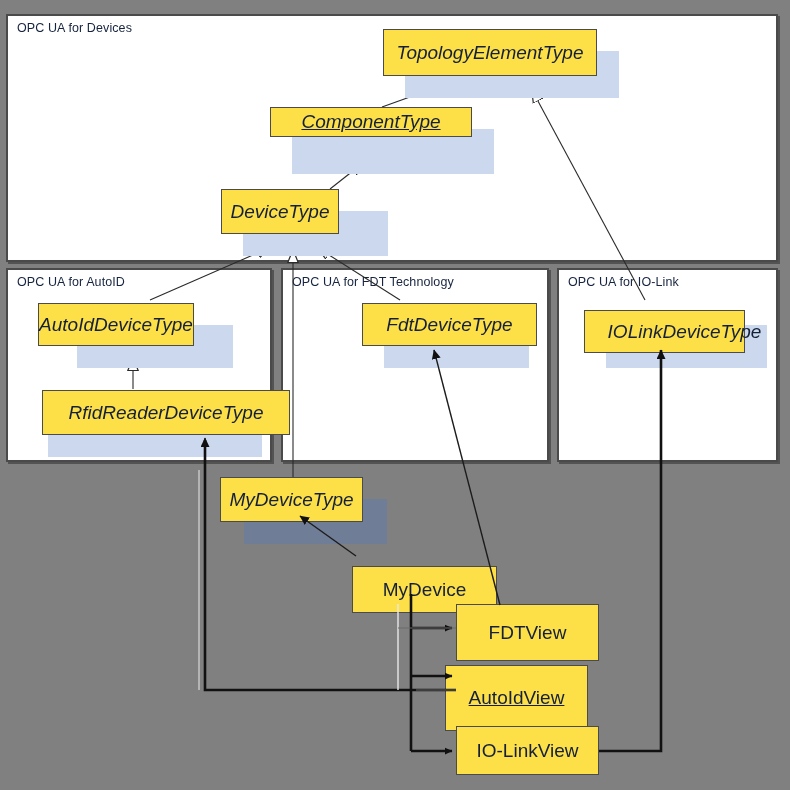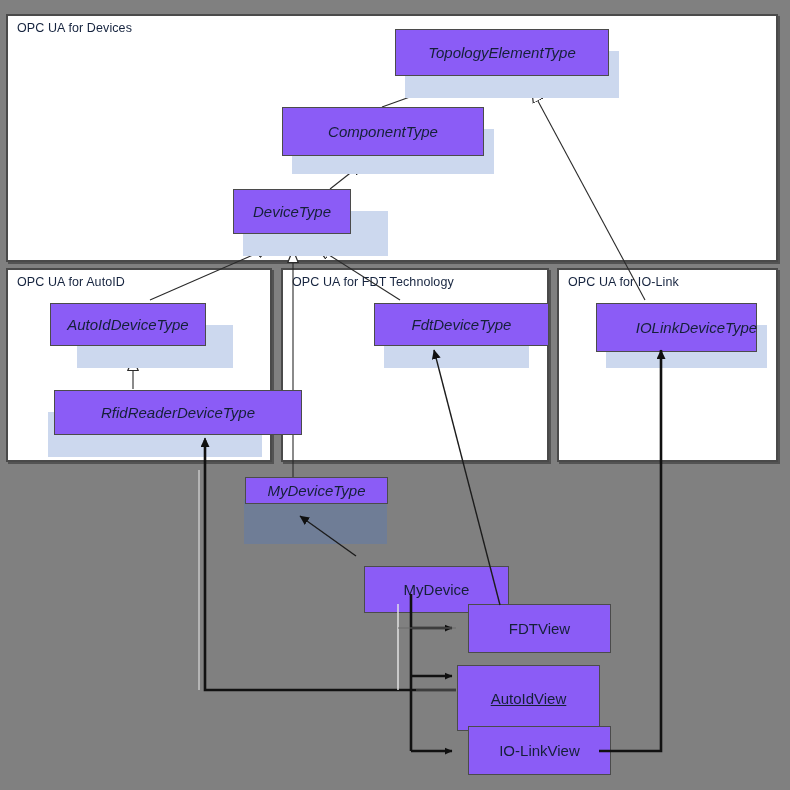--- a/index.html
+++ b/index.html
@@ -25,28 +25,27 @@
     font-size:12.5px;
     color:#16243f;
     letter-spacing:.1px;
     white-space:nowrap;
   }
 
   
   .cls{
     position:absolute;
     box-sizing:border-box;
-    background:#8b5cf6;
+    background:#fde047;
     border:1.6px solid #4b4b4b;
     display:flex;align-items:center;justify-content:center;
     color:#152038;
-    font-size:15px;
+    font-size:19px;
     white-space:nowrap;
     z-index:6;
-    margin-left:12px;
   }
   .cls.italic{font-style:italic;}
   .shadow{
     position:absolute;
     background:#ccd8ee;
     z-index:3;
   }
   .shadow.dark{background:#6f7d96;}
 
   svg.layer{position:absolute;left:0;top:0;width:790px;height:790px;overflow:visible;}
@@ -107,45 +106,45 @@
   <div class="shadow" id="sh-deviceType" style="left: 243px; top: 211px; width: 145px; height: 45px;"></div>
   <div class="shadow" id="sh-autoIdDeviceType" style="left: 77px; top: 325px; width: 156px; height: 43px;"></div>
   <div class="shadow" id="sh-rfidReaderDeviceType" style="left: 48px; top: 412px; width: 214px; height: 45px;"></div>
   <div class="shadow" id="sh-fdtDeviceType" style="left: 384px; top: 325px; width: 145px; height: 43px;"></div>
   <div class="shadow" id="sh-ioLinkDeviceType" style="left: 606px; top: 325px; width: 161px; height: 43px;"></div>
   <div class="shadow dark" id="sh-myDeviceType" style="left: 244px; top: 499px; width: 143px; height: 45px;"></div>
 
   <div class="cls italic" id="cls-topologyElementType" style="left: 383px; top: 29px; width: 214px; height: 47px;">
       <span>TopologyElementType</span>
     </div>
-  <div class="cls italic" id="cls-componentType" style="left: 270px; top: 107px; width: 202px; height: 49px;">
+  <div class="cls italic" id="cls-componentType" style="left: 270px; top: 107px; width: 202px; height: 30px; text-decoration: underline;">
       <span>ComponentType</span>
     </div>
   <div class="cls italic" id="cls-deviceType" style="left: 221px; top: 189px; width: 118px; height: 45px;">
       <span>DeviceType</span>
     </div>
   <div class="cls italic" id="cls-autoIdDeviceType" style="left: 38px; top: 303px; width: 156px; height: 43px;">
       <span>AutoIdDeviceType</span>
     </div>
   <div class="cls italic" id="cls-rfidReaderDeviceType" style="left: 42px; top: 390px; width: 248px; height: 45px;">
       <span>RfidReaderDeviceType</span>
     </div>
   <div class="cls italic" id="cls-fdtDeviceType" style="left: 362px; top: 303px; width: 175px; height: 43px;">
       <span>FdtDeviceType</span>
     </div>
-  <div class="cls italic" id="cls-ioLinkDeviceType" style="left: 584px; top: 303px; width: 161px; height: 49px; padding-left: 40px;">
+  <div class="cls italic" id="cls-ioLinkDeviceType" style="left: 584px; top: 310px; width: 161px; height: 43px; padding-left: 40px;">
       <span>IOLinkDeviceType</span>
     </div>
-  <div class="cls italic" id="cls-myDeviceType" style="left: 233px; top: 477px; width: 143px; height: 27px;">
+  <div class="cls italic" id="cls-myDeviceType" style="left: 220px; top: 477px; width: 143px; height: 45px;">
       <span>MyDeviceType</span>
     </div>
   <div class="cls" id="cls-myDevice" style="left: 352px; top: 566px; width: 145px; height: 47px;">
       <span>MyDevice</span>
     </div>
-  <div class="cls" id="cls-fdtView" style="left: 456px; top: 604px; width: 143px; height: 49px;">
+  <div class="cls" id="cls-fdtView" style="left: 456px; top: 604px; width: 143px; height: 57px;">
       <span>FDTView</span>
     </div>
   <div class="cls" id="cls-autoIdView" style="left: 445px; top: 665px; width: 143px; height: 66px; text-decoration: underline;">
       <span>AutoIdView</span>
     </div>
   <div class="cls" id="cls-ioLinkView" style="left: 456px; top: 726px; width: 143px; height: 49px;">
       <span>IO-LinkView</span>
     </div>
 
   <svg class="layer over">

